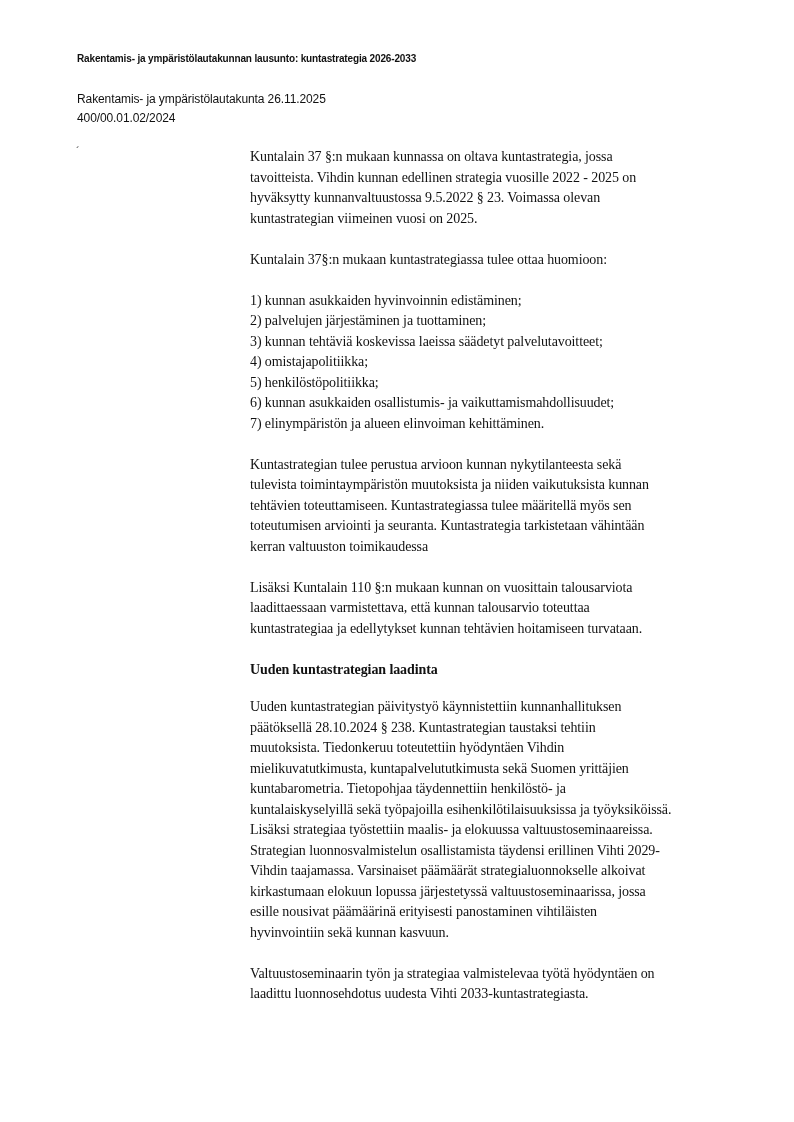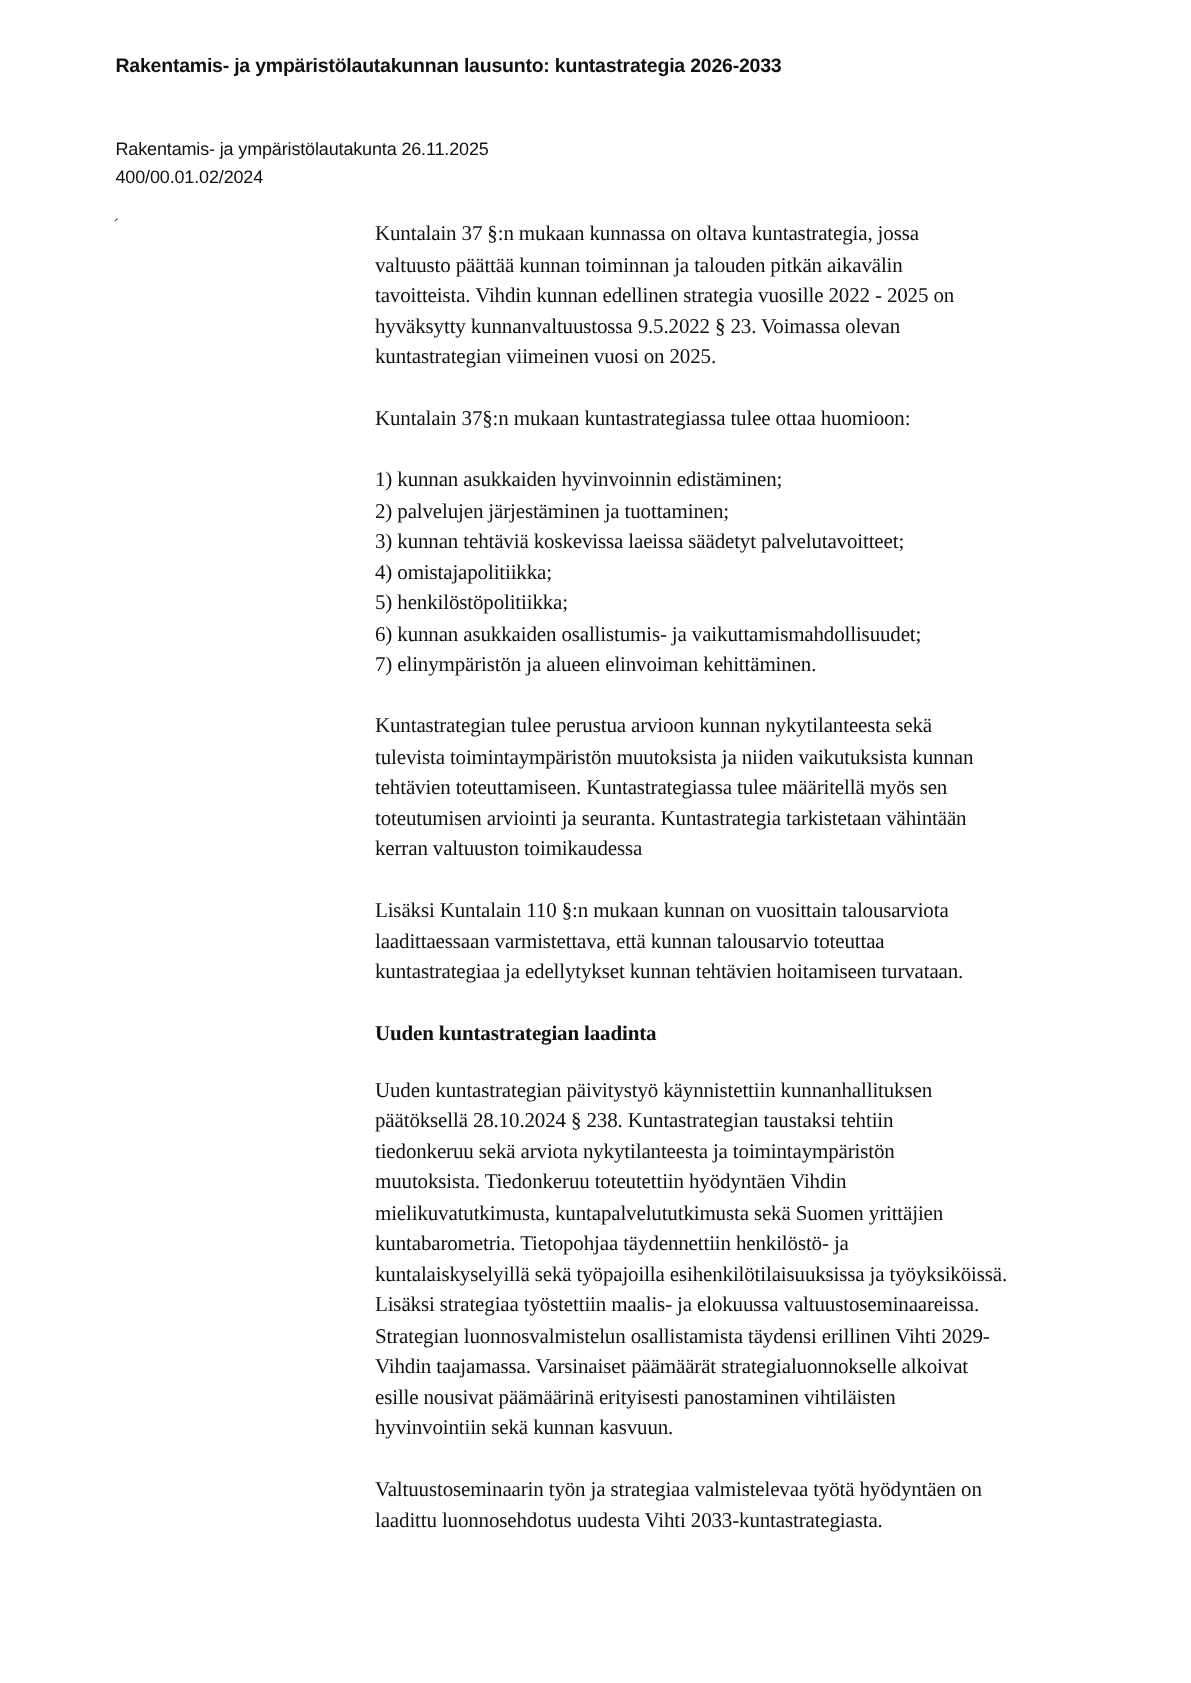--- a/index.html
+++ b/index.html
@@ -1,19 +1,19 @@
 <!DOCTYPE html>
 <html><head>
   <meta charset="utf-8">
   <style>
     html, body { margin: 0; padding: 0; background: #ffffff; }
     body { width: 794px; height: 1122px; position: relative; overflow: hidden;
       font-family: "Liberation Sans", "DejaVu Sans", sans-serif; color: #111; }
     .page { position: absolute; left: 0; top: 0; width: 794px; height: 1122px; background: #fff; }
-    .title { position: absolute; left: 77px; top: 36px; font-size: 13px; font-weight: bold; letter-spacing: -0.15px; white-space: nowrap; }
+    .title { position: absolute; left: 77px; top: 53px; font-size: 10px; font-weight: bold; letter-spacing: -0.15px; white-space: nowrap; }
     .meta { position: absolute; left: 77px; top: 90px; font-size: 12px; line-height: 19px; white-space: nowrap; letter-spacing: -0.1px; }
     .meta div { display: block; }
     .mark { position: absolute; left: 76px; top: 145px; font-size: 11px; color: #333; }
     .body { position: absolute; left: 250px; top: 147px; width: 520px; font-size: 14px; line-height: 20.5px; letter-spacing: -0.1px; font-family: Liberation Serif, serif; }
     .para { margin: 0 0 20.5px 0; }
     .para .line { display: block; white-space: nowrap; }
     .list { margin: 0 0 20.5px 0; padding: 0; list-style: none; }
     .list li { display: block; white-space: nowrap; }
     .heading { font-weight: bold; margin: 0 0 17px 0; white-space: nowrap; }
   </style>
@@ -26,21 +26,20 @@
   <div class="meta">
     <div>Rakentamis- ja ympäristölautakunta  26.11.2025</div>
     <div>400/00.01.02/2024</div>
   </div>
 
   <div class="mark">´</div>
 
   <div class="body">
     <div class="para">
         <span class="line">Kuntalain 37 §:n mukaan kunnassa on oltava kuntastrategia, jossa</span>
-        <span class="line">valtuusto päättää kunnan toiminnan ja talouden pitkän aikavälin</span>
         <span class="line">tavoitteista. Vihdin kunnan  edellinen strategia vuosille 2022 - 2025 on</span>
         <span class="line">hyväksytty kunnanvaltuustossa 9.5.2022 § 23. Voimassa olevan</span>
         <span class="line">kuntastrategian viimeinen vuosi on 2025.</span>
       </div>
     <div class="para">
         <span class="line">Kuntalain 37§:n mukaan kuntastrategiassa tulee ottaa huomioon:</span>
       </div>
     <ul class="list">
         <li>1) kunnan asukkaiden hyvinvoinnin  edistäminen;</li>
         <li>2) palvelujen järjestäminen ja tuottaminen;</li>
@@ -59,28 +58,28 @@
       </div>
     <div class="para">
         <span class="line">Lisäksi Kuntalain 110 §:n mukaan kunnan on vuosittain talousarviota</span>
         <span class="line">laadittaessaan varmistettava, että kunnan talousarvio toteuttaa</span>
         <span class="line">kuntastrategiaa ja edellytykset kunnan tehtävien hoitamiseen turvataan.</span>
       </div>
     <div class="heading">Uuden kuntastrategian laadinta</div>
     <div class="para">
         <span class="line">Uuden  kuntastrategian päivitystyö käynnistettiin kunnanhallituksen</span>
         <span class="line">päätöksellä 28.10.2024 § 238. Kuntastrategian taustaksi tehtiin</span>
-        <span class="line">tiedonkeruu  sekä arviota nykytilanteesta ja toimintaympäristön</span>
         <span class="line">muutoksista. Tiedonkeruu  toteutettiin  hyödyntäen  Vihdin</span>
         <span class="line">mielikuvatutkimusta,  kuntapalvelututkimusta  sekä Suomen  yrittäjien</span>
         <span class="line">kuntabarometria.  Tietopohjaa täydennettiin henkilöstö- ja</span>
         <span class="line">kuntalaiskyselyillä sekä työpajoilla esihenkilötilaisuuksissa ja työyksiköissä.</span>
         <span class="line">Lisäksi strategiaa työstettiin  maalis- ja elokuussa valtuustoseminaareissa.</span>
         <span class="line">Strategian  luonnosvalmistelun osallistamista täydensi erillinen Vihti 2029-</span>
         <span class="line">Vihdin taajamassa. Varsinaiset päämäärät strategialuonnokselle alkoivat</span>
+        <span class="line">kirkastumaan elokuun lopussa järjestetyssä valtuustoseminaarissa, jossa</span>
         <span class="line">esille nousivat päämäärinä erityisesti panostaminen vihtiläisten</span>
         <span class="line">hyvinvointiin  sekä kunnan kasvuun.</span>
       </div>
     <div class="para">
         <span class="line">Valtuustoseminaarin työn  ja strategiaa valmistelevaa työtä  hyödyntäen  on</span>
         <span class="line">laadittu luonnosehdotus  uudesta Vihti 2033-kuntastrategiasta.</span>
       </div>
   </div>
 </div>
 

